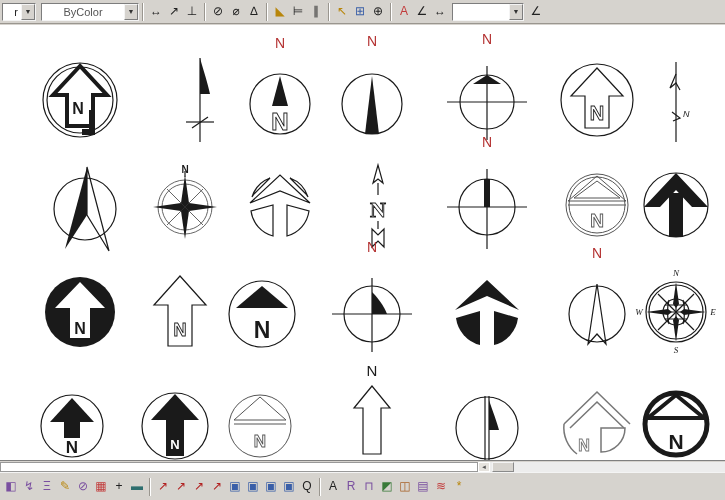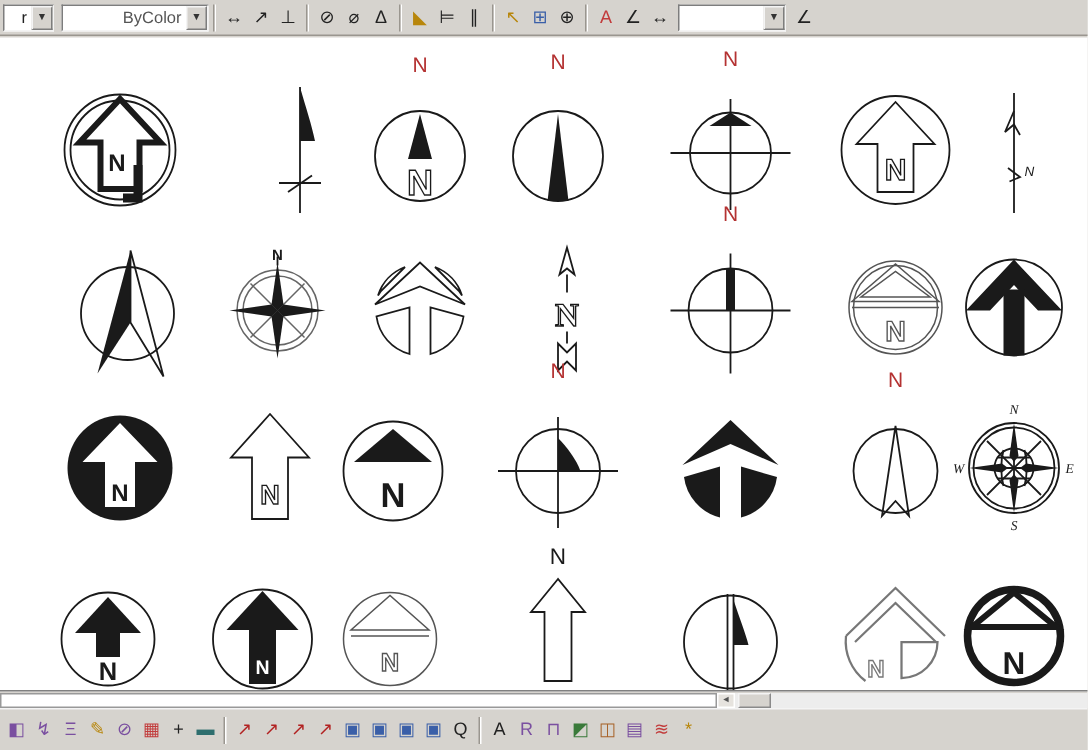--- a/index.html
+++ b/index.html
@@ -4,21 +4,21 @@
 <style>
   html,body{margin:0;padding:0;}
   body{width:725px;height:500px;overflow:hidden;background:#d6d3ce;font-family:"Liberation Sans",sans-serif;}
   .app{position:relative;width:725px;height:500px;}
 
   
   .tb-top{position:absolute;top:0;left:0;width:725px;height:24px;display:flex;align-items:center;
           padding:0 2px;box-sizing:border-box;background:#d6d3ce;border-bottom:1px solid #9a968f;}
   .combo{display:flex;align-items:center;height:18px;background:#fff;border:1px solid;
          border-color:#7d7d7d #f4f4f4 #f4f4f4 #7d7d7d;font-size:11px;box-sizing:border-box;}
-  .combo-text{flex:1;padding:0 3px;color:#555;white-space:nowrap;overflow:hidden;text-align:right;}
+  .combo-text{flex:1;padding:0 3px;color:#555;white-space:nowrap;overflow:hidden;text-align:center;}
   .combo-btn{width:14px;height:16px;background:#d6d3ce;border:1px solid;
              border-color:#f4f4f4 #7d7d7d #7d7d7d #f4f4f4;font-size:7px;display:flex;
              align-items:center;justify-content:center;color:#333;box-sizing:border-box;}
   .sep{width:0;height:18px;border-left:1px solid #9a968f;border-right:1px solid #fff;margin:0 3px;}
   .icon{width:18px;height:17px;display:flex;align-items:center;justify-content:center;
         font-size:12px;line-height:17px;cursor:default;}
 
   
   .canvas{position:absolute;top:25px;left:0;width:725px;height:436px;background:#fff;overflow:hidden;
           border-bottom:1px solid #808080;box-sizing:border-box;}

